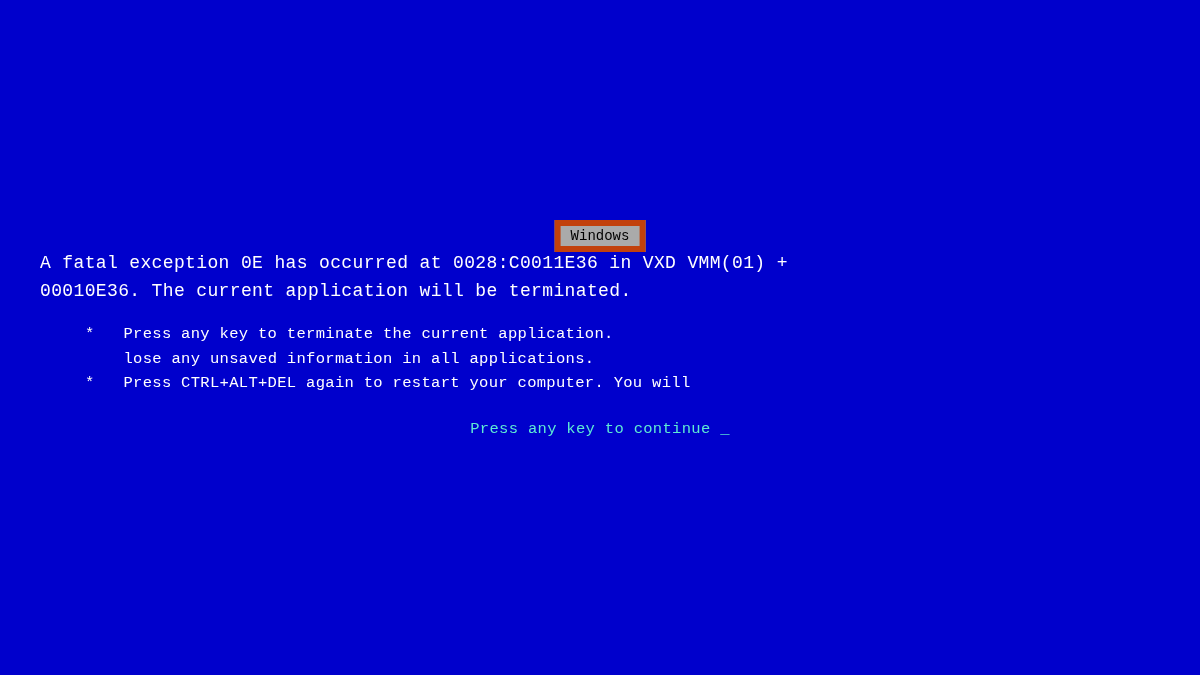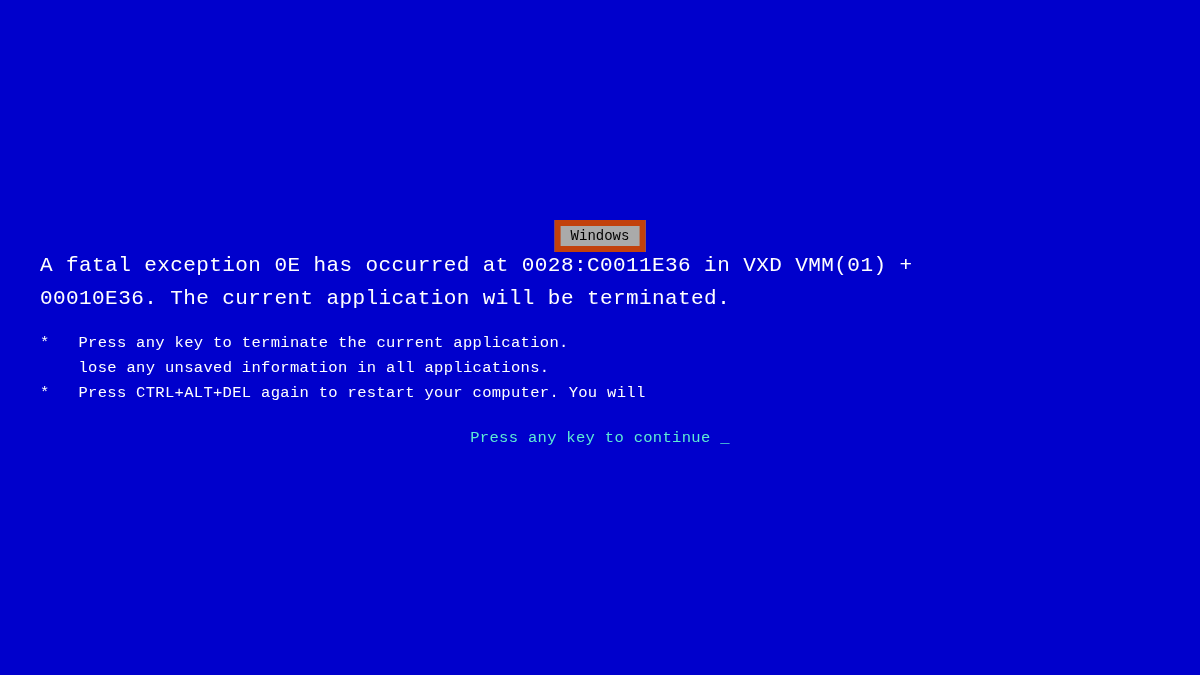--- a/index.html
+++ b/index.html
@@ -51,28 +51,29 @@
     .content-block {
       position: absolute;
       top: 250px;
       left: 40px;
       right: 40px;
     }
 
     .error-line {
       color: #FFFFFF;
       font-family: 'Courier New', Courier, monospace;
-      font-size: 21px;
+      font-size: 18px;
       line-height: 1.55;
       white-space: pre-wrap;
       letter-spacing: 0.02em;
     }
 
     .bullet-section {
       margin-top: 16px;
+      margin-left: 45px;
     }
 
     .bullet-line {
       color: #FFFFFF;
       font-family: 'Courier New', Courier, monospace;
       font-size: 15.5px;
       line-height: 1.6;
       white-space: pre-wrap;
       letter-spacing: 0.02em;
     }

